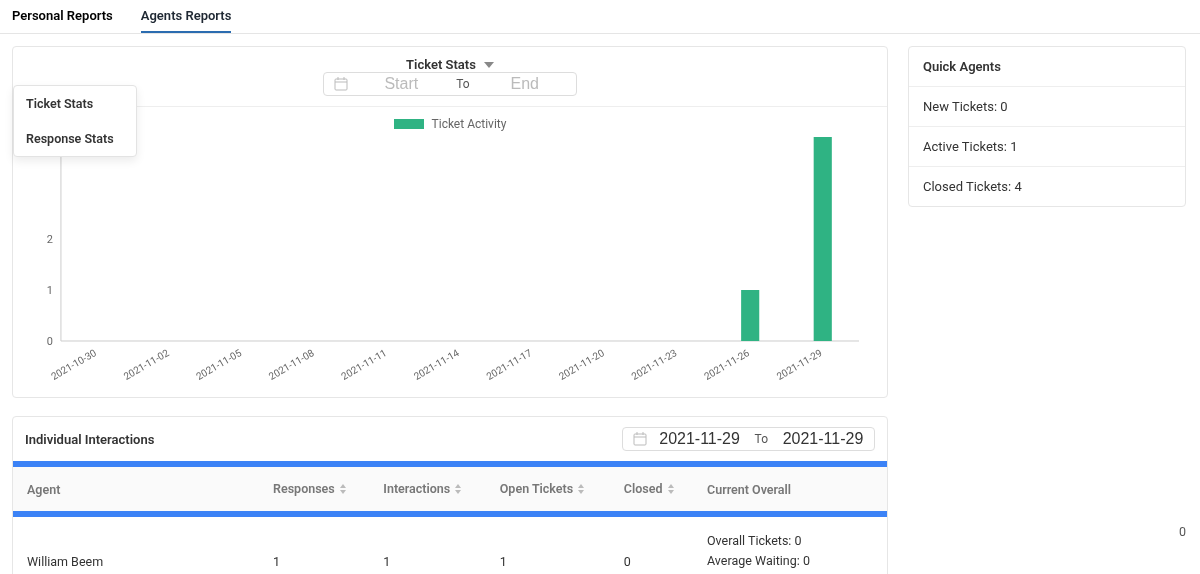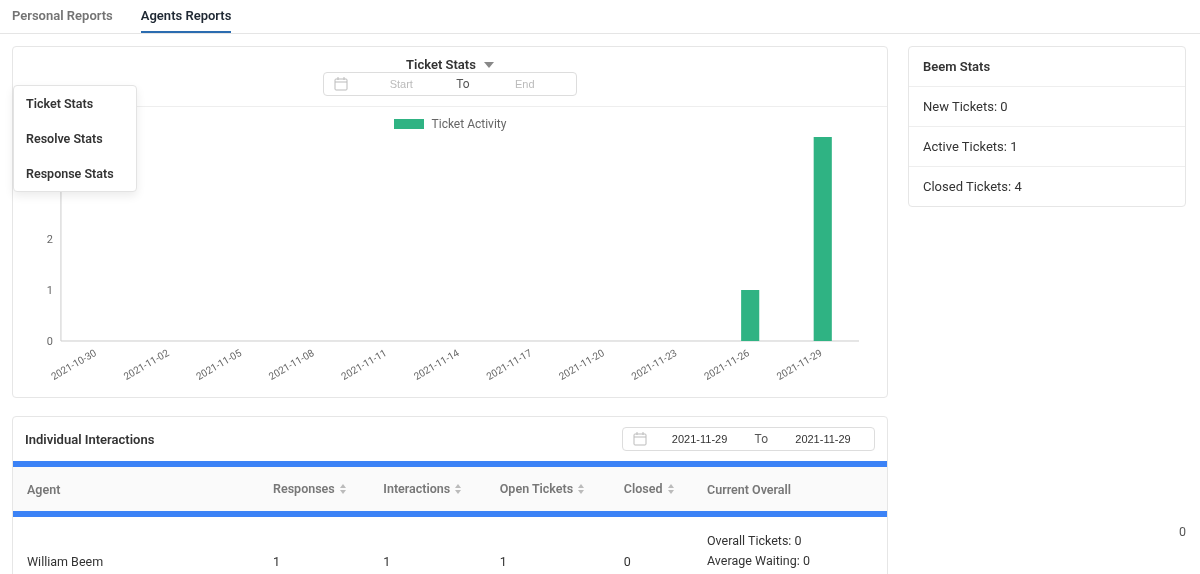--- a/index.html
+++ b/index.html
@@ -24,21 +24,21 @@
       padding: 8px 0 8px 0;
       color: #666;
       font-weight: 600;
       cursor: pointer;
       font-size: 13px;
     }
     .tab.active {
       color: #1f2833;
       border-bottom: 2px solid #2b6cb0;
     }
-    .tab.inactive { color: #737373; }
+    .tab.inactive { color: #000000; }
 
     .layout {
       display: flex;
       gap: 20px;
       padding: 12px 12px 0 12px;
     }
     .main-col { width: 876px; }
     .side-col { width: 278px; }
 
     .card {
@@ -88,21 +88,21 @@
     .date-range {
       display:flex;
       align-items:center;
       border:1px solid #ddd;
       border-radius:4px;
       height:24px;
       padding: 0 4px;
     }
     .date-range .cal-icon { width:14px; height:14px; margin: 0 6px; fill:#bbb; flex-shrink:0;}
     .date-range input {
-      border:none; outline:none; text-align:center; width:94px; font-size:11px; color:#333;
+      border:none; outline:none; text-align:center; width:94px; font-size:16px; color:#333;
     }
     .date-range input::placeholder { color:#bbb; }
     .date-range .to-label { color:#555; font-size:12px; padding:0 8px;}
 
     
     .chart-wrap { padding: 10px 18px 12px 18px; position:relative; height:290px;}
     .legend {
       text-align:right; font-size:12px; color:#666; position:relative; z-index:5;
       display:flex; align-items:center; justify-content:center; gap:8px;
     }
@@ -147,21 +147,20 @@
 
     <div class="card">
       <div class="card-header">
         <div class="dropdown-toggle">
           <span>Ticket Stats</span>
           <svg class="chevron-down" viewBox="0 0 10 6">
               <path d="M0 0l5 6 5-6z"></path>
             </svg>
           <div class="dropdown-menu">
             <div class="dropdown-item">Ticket Stats</div>
-            <div class="dropdown-item">Resolve Stats</div>
             <div class="dropdown-item">Response Stats</div>
           </div>
         </div>
 
         <div class="date-range">
           <svg class="cal-icon" viewBox="0 0 14 14">
               <rect x="1" y="2" width="12" height="11" rx="1" fill="none" stroke="#bbb"></rect>
               <path d="M1 5h12" stroke="#bbb"></path>
               <path d="M4 0v3M10 0v3" stroke="#bbb"></path>
             </svg>
@@ -248,21 +247,21 @@
           </tr>
 
         </tbody>
       </table>
     </div>
 
   </div>
 
   <div class="side-col">
     <div class="card">
-      <div class="quick-title">Beem Stats</div>
+      <div class="quick-title">Quick Agents</div>
       <div class="stat-row">
         <span>New Tickets:</span> <span>0</span>
       </div>
       <div class="stat-row">
         <span>Active Tickets:</span> <span>1</span>
       </div>
       <div class="stat-row">
         <span>Closed Tickets:</span> <span>4</span>
       </div>
     </div>

